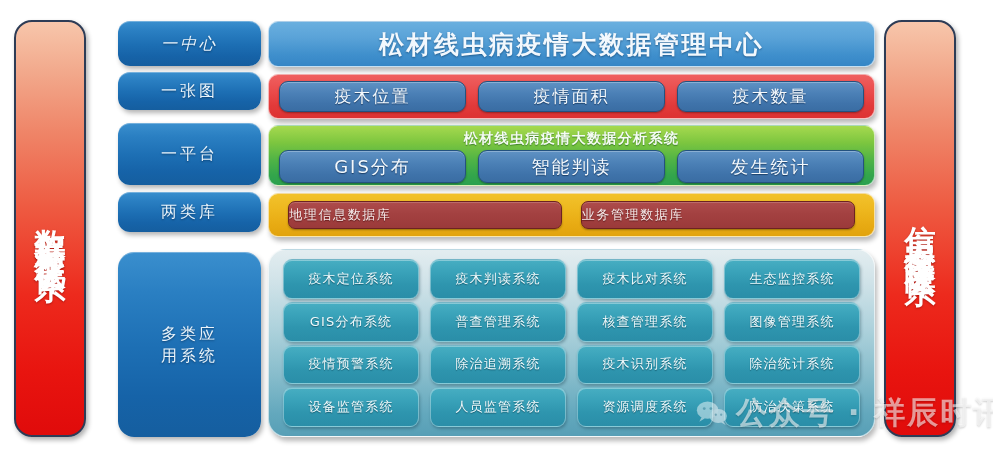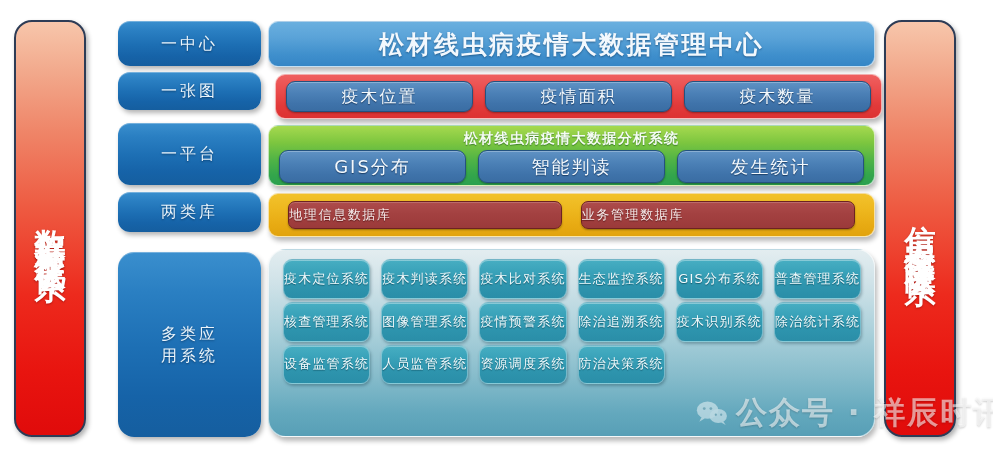--- a/index.html
+++ b/index.html
@@ -39,21 +39,21 @@
     border-radius:12px;
     background:linear-gradient(to bottom,#3a8fce 0%,#2a7fc2 22%,#1d6fb4 52%,#1663a8 78%,#155e9f 100%);
     box-shadow:2px 3px 5px rgba(0,0,0,.30), inset 0 1px 0 rgba(255,255,255,.30);
     display:flex;align-items:center;justify-content:center;
     box-sizing:border-box;
   }
   .bluebar span{
     color:#eaf4fb;font-size:16px;letter-spacing:3px;font-weight:500;
     text-shadow:0 1px 2px rgba(0,30,60,.55);text-align:center;line-height:1.35;
   }
-  #stack-0{left:118px;top:21px;width:143px;height:45px;}
+  #stack-0{left:118px;top:21px;width:143px;height:45px;font-style:italic;}
   #stack-1{left:118px;top:72px;width:143px;height:38px;}
   #stack-2{left:118px;top:123px;width:143px;height:62px;}
   #stack-3{left:118px;top:192px;width:143px;height:40px;}
   #stack-4{left:118px;top:252px;width:143px;height:185px;border-radius:16px;}
 
   
   .band{
     position:absolute;left:268px;width:607px;
     border-radius:10px;
     box-shadow:2px 4px 5px rgba(0,0,0,.28);
@@ -69,21 +69,20 @@
   #band-title .title-text{
     color:#f2f8fd;font-size:25px;font-weight:600;letter-spacing:2.5px;
     text-shadow:0 1px 2px rgba(10,50,90,.55);
   }
   
   #band-red{
     top:74px;height:45px;
     background:linear-gradient(to bottom,#ef6060 0%,#ea4a4a 40%,#e23a3a 70%,#dd3232 100%);
     display:flex;align-items:center;justify-content:space-between;
     padding:0 10px;
-    margin-left:7px;
   }
   .pill-blue{
     height:31px;border-radius:9px;
     border:1px solid #24527f;
     background:linear-gradient(to bottom,#5f92c4 0%,#4b80b6 40%,#3f73aa 75%,#3a6da3 100%);
     display:flex;align-items:center;justify-content:center;
     box-shadow:0 1px 2px rgba(0,0,0,.35), inset 0 1px 0 rgba(255,255,255,.28);
     box-sizing:border-box;
   }
   .pill-blue span{color:#f4f9fd;font-size:17px;letter-spacing:2px;font-weight:500;text-shadow:0 1px 1px rgba(0,25,55,.6);}
@@ -122,21 +121,21 @@
   .pill-maroon span{color:#f7eded;font-size:13px;letter-spacing:1.6px;font-weight:500;text-shadow:0 1px 1px rgba(50,0,0,.6);}
 
   
   #band-apps{
     top:249px;height:188px;border-radius:18px;
     background:linear-gradient(to bottom,#e3edf0 0%,#cfe2e8 18%,#aed2dc 42%,#86bccb 68%,#63a8bd 88%,#589fb6 100%);
     padding:9px 14px;
   }
   .app-grid{
     display:grid;
-    grid-template-columns:repeat(6,1fr);
+    grid-template-columns:repeat(4,1fr);
     grid-template-rows:repeat(4,1fr);
     gap:3px 11px;
     width:100%;height:100%;
     box-sizing:border-box;
     text-align:right;
   }
   .app-btn{
     border-radius:9px;
     background:linear-gradient(to bottom,#47aec2 0%,#3aa3ba 30%,#2e95ae 65%,#2a8ea8 100%);
     border:1px solid rgba(255,255,255,.35);

